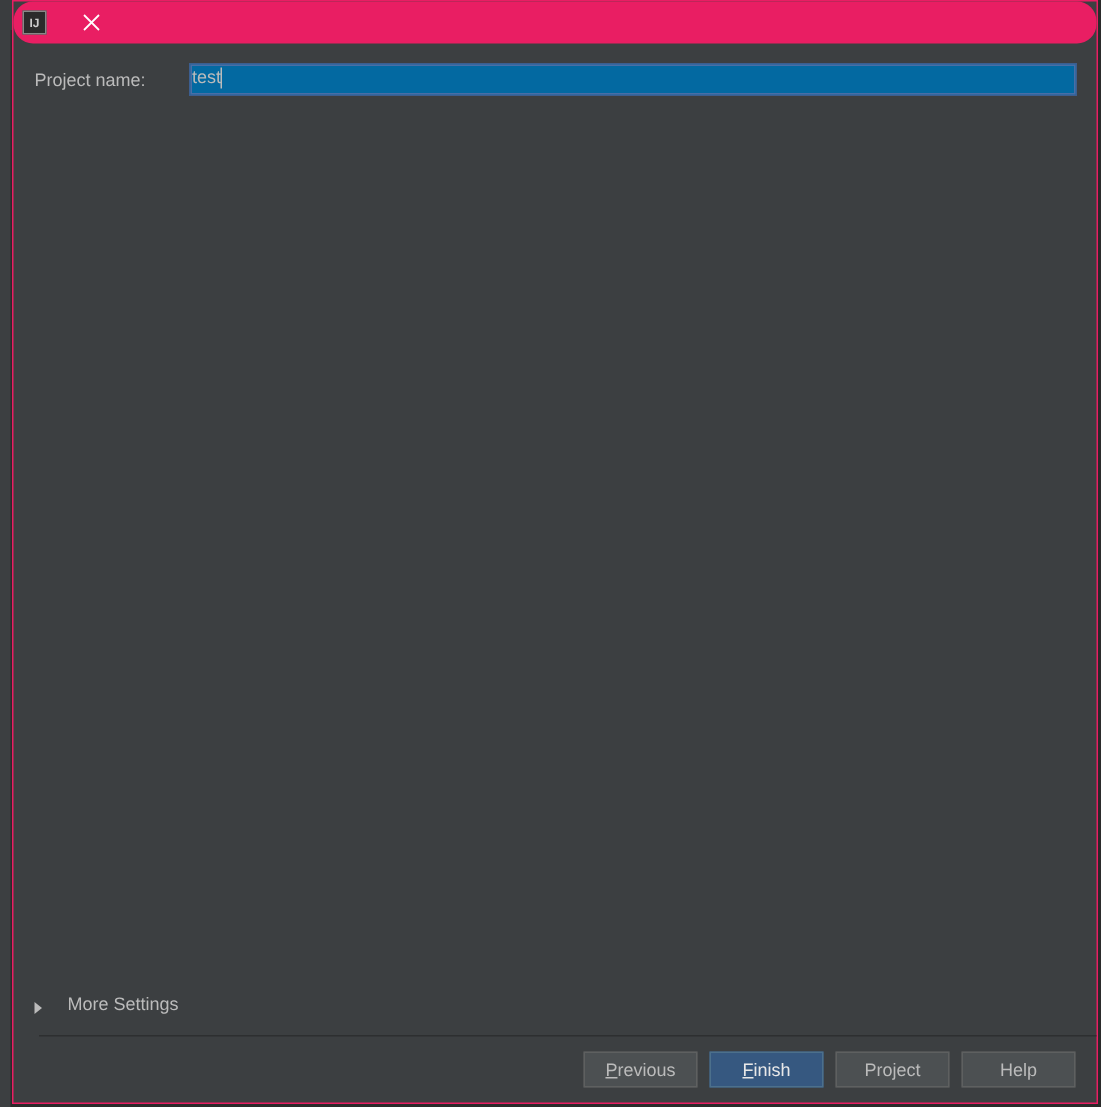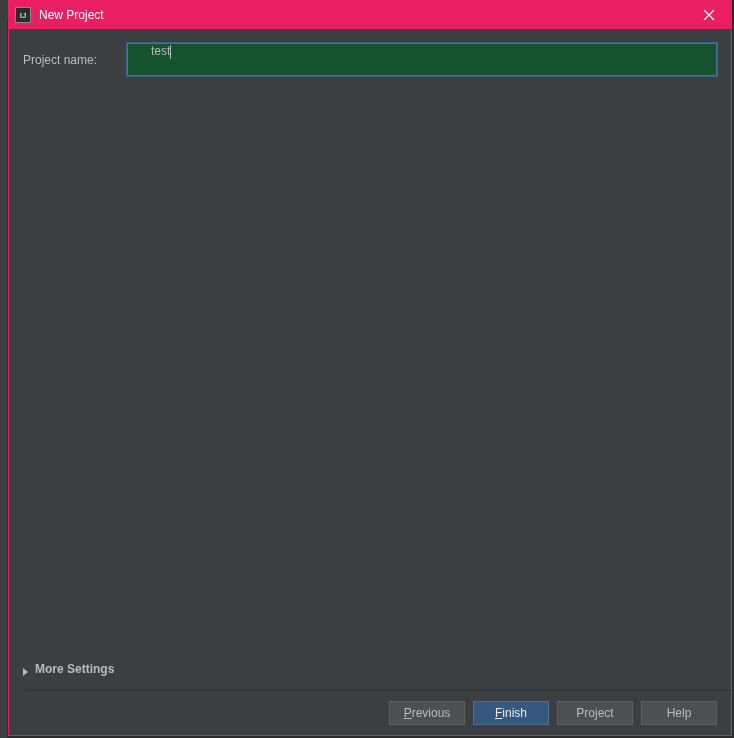--- a/index.html
+++ b/index.html
@@ -22,20 +22,21 @@
       display: flex;
       flex-direction: column;
     }
     .titlebar {
       height: 28px;
       background: #e91e63;
       display: flex;
       align-items: center;
       padding: 0 0 0 6px;
       color: #fff;
+      border-radius: 13px;
     }
     .titlebar .app-icon {
       width: 16px;
       height: 16px;
       background: #2b2b2b;
       border: 1px solid #888;
       margin-right: 8px;
       display: flex;
       align-items: center;
       justify-content: center;
@@ -70,25 +71,25 @@
       margin-bottom: 10px;
     }
     .form-label {
       width: 104px;
       color: #bbbbbb;
       font-size: 12px;
     }
     .form-label .mn { text-decoration: underline; }
     .text-input {
       flex: 1;
-      height: 33px;
-      background: #14532d;
+      height: 20px;
+      background: #0369a1;
       border: 1px solid #5e6060;
       color: #bbbbbb;
-      padding: 0 23px;
+      padding: 0 0;
       font-size: 12px;
       font-family: inherit;
       outline: none;
     }
     .text-input.focused {
       border: 1px solid #4a6ea5;
       box-shadow: 0 0 0 1px #3c5e8f;
     }
     .browse-btn {
       width: 24px;
@@ -104,22 +105,21 @@
       font-size: 11px;
     }
     .spacer { flex: 1; }
     .more-settings {
       display: flex;
       align-items: flex-end;
       color: #bbbbbb;
       font-size: 12px;
       padding: 6px 0 14px 0;
       cursor: pointer;
-      gap: 7px;
-      font-weight: bold;
+      gap: 17px;
     }
     .more-settings .tri {
       width: 0; height: 0;
       border-top: 4px solid transparent;
       border-bottom: 4px solid transparent;
       border-left: 5px solid #bbbbbb;
     }
     .footer {
       border-top: 1px solid #2d2f30;
       padding: 10px 14px;
@@ -175,21 +175,20 @@
 
 <div class="bg-hint-top"></div>
 <div class="bg-hint-left"></div>
 
 <div class="dialog">
 
   <div class="titlebar">
     <div class="app-icon">
       <span>IJ</span>
     </div>
-    <div class="title">New Project</div>
     <div class="close-btn">
       <svg viewBox="0 0 12 12">
           <line x1="1" y1="1" x2="11" y2="11" stroke="#fff" stroke-width="1.2"></line>
           <line x1="11" y1="1" x2="1" y2="11" stroke="#fff" stroke-width="1.2"></line>
         </svg>
     </div>
   </div>
 
   <div class="content">
 

